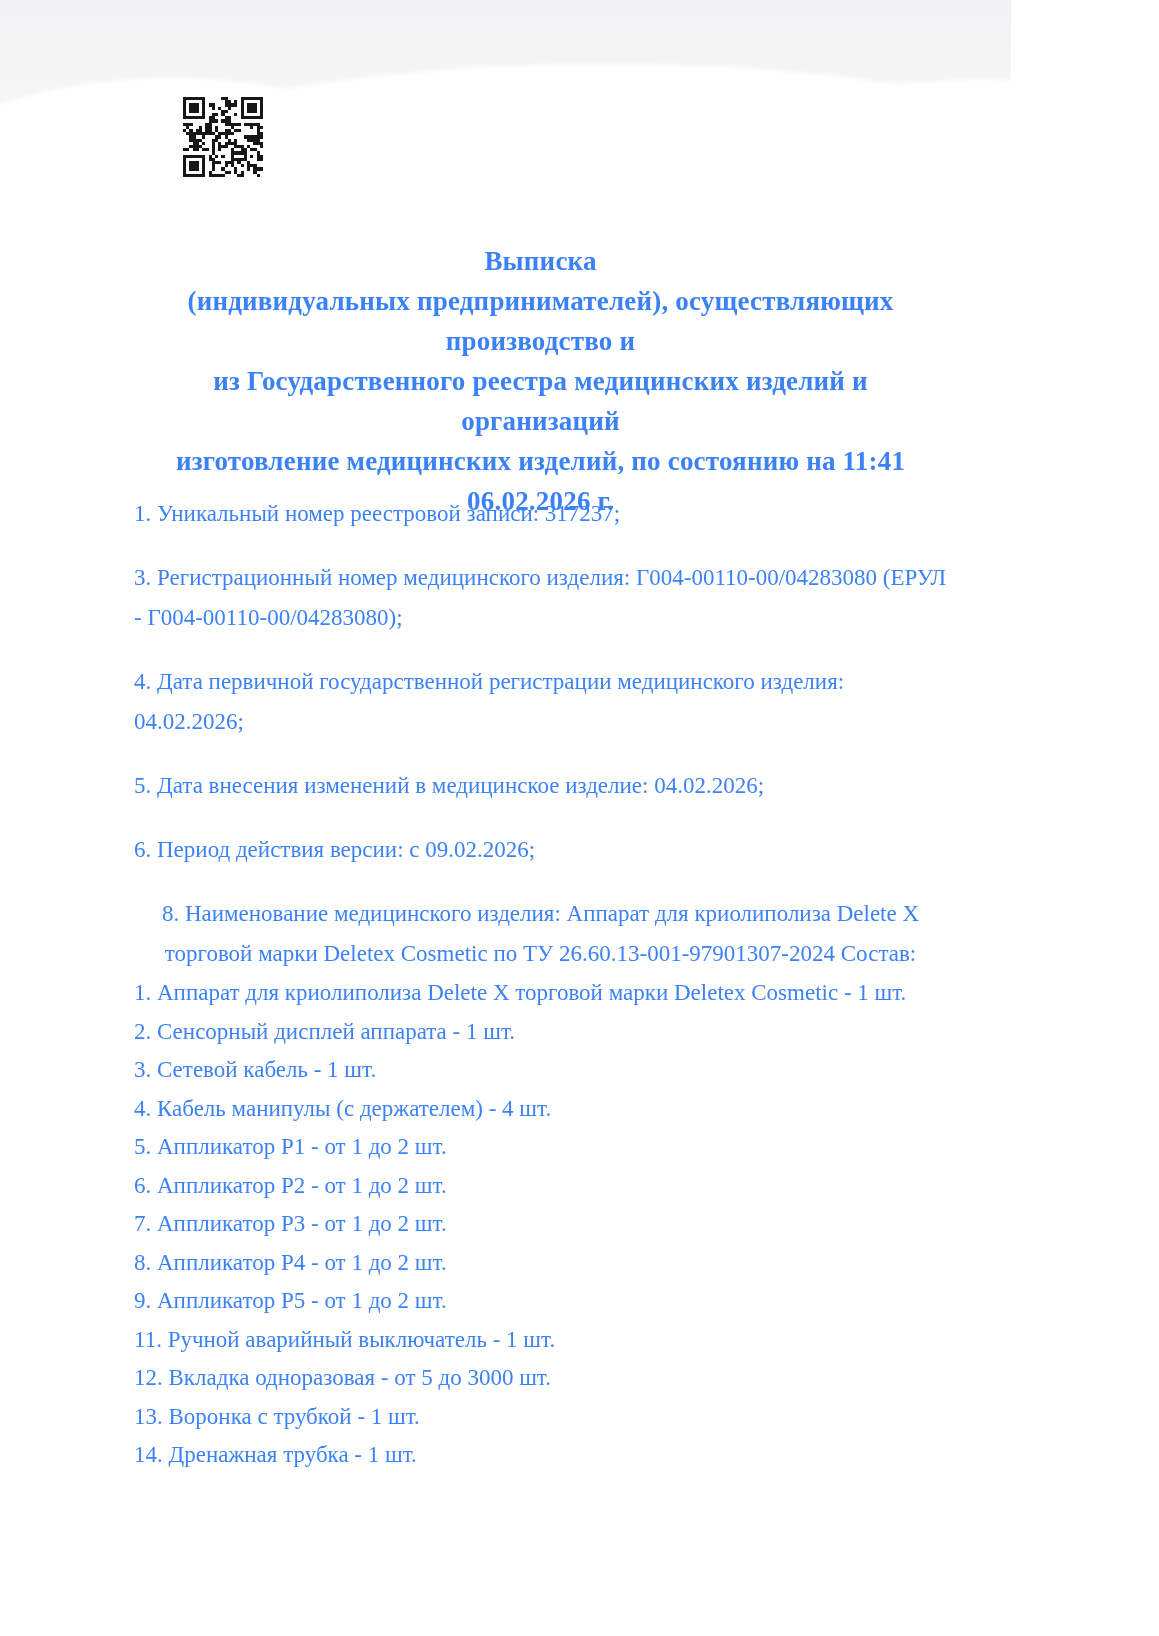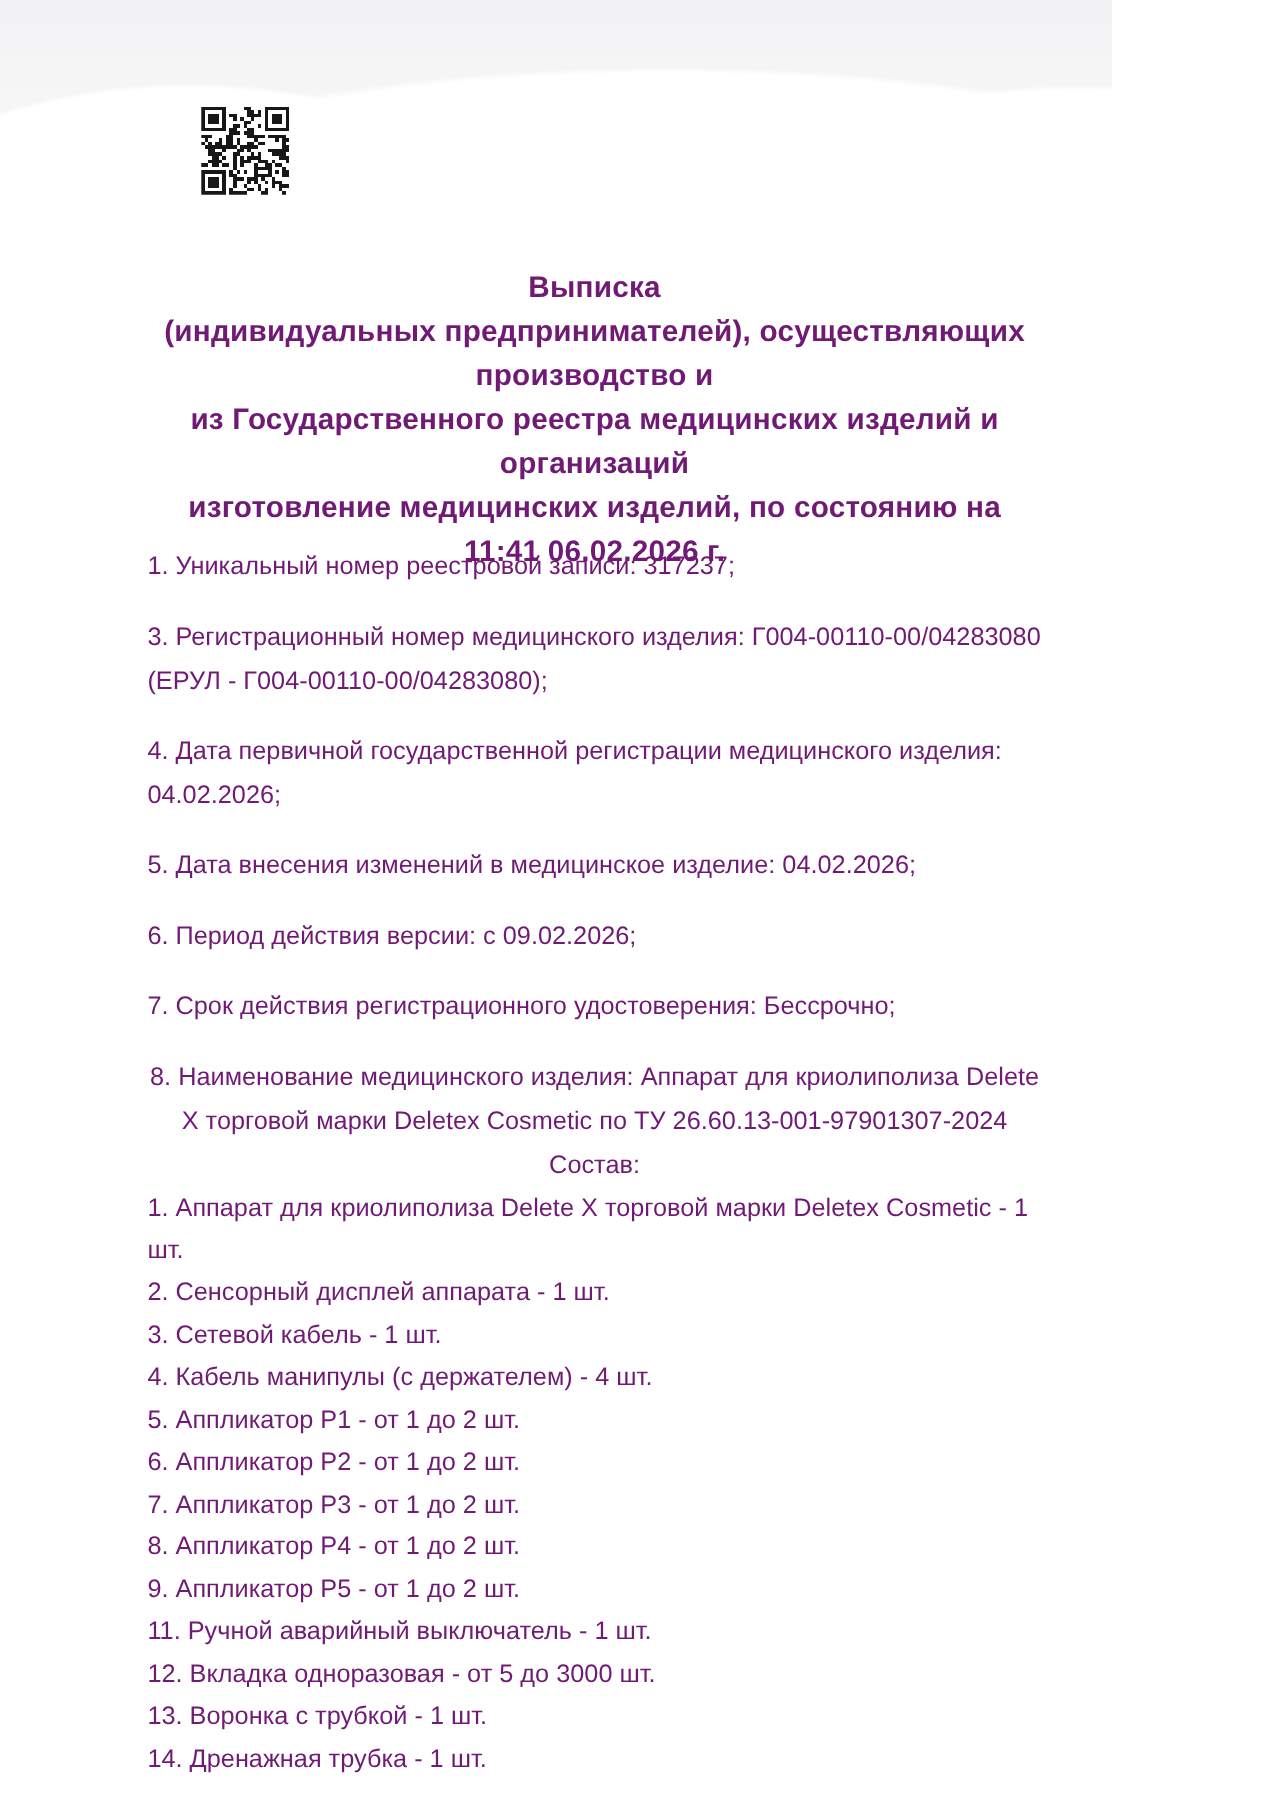--- a/index.html
+++ b/index.html
@@ -1,21 +1,21 @@
 <!DOCTYPE html>
 <html lang="ru"><head>
 <meta charset="utf-8">
 <style>
   html,body{margin:0;padding:0;background:#ffffff;}
   .page{
     position:relative;
     width:1011px;height:1636px;
     background:#ffffff;
-    color:#701a75;
-    font-family:Liberation Sans, sans-serif;
+    color:#3b82f6;
+    font-family:Liberation Serif, serif;
     overflow:hidden;
   }
   .top-shade{
     position:absolute;left:0;top:0;right:0;height:235px;
     background:
       radial-gradient(ellipse 430px 210px at 17% 225px, #ffffff 69%, rgba(255,255,255,0) 71%),
       radial-gradient(ellipse 920px 270px at 60% 250px, #ffffff 68%, rgba(255,255,255,0) 70%),
       radial-gradient(ellipse 430px 215px at 97% 230px, #ffffff 69%, rgba(255,255,255,0) 71%),
       linear-gradient(180deg, #f2f2f4 0%, #f8f8f9 55%, #ffffff 100%);
   }
@@ -277,21 +277,20 @@
     <div>изготовление медицинских изделий, по состоянию на 11:41 06.02.2026 г.</div>
   </h1>
 
 
   <div class="content">
     <p class="field">1. Уникальный номер реестровой записи: 317237;</p>
     <p class="field">3. Регистрационный номер медицинского изделия: Г004-00110-00/04283080 (ЕРУЛ - Г004-00110-00/04283080);</p>
     <p class="field">4. Дата первичной государственной регистрации медицинского изделия: 04.02.2026;</p>
     <p class="field">5. Дата внесения изменений в медицинское изделие: 04.02.2026;</p>
     <p class="field">6. Период действия версии: с 09.02.2026;</p>
-    <p class="field">7. Срок действия регистрационного удостоверения: Бессрочно;</p>
     <p class="field last">8. Наименование медицинского изделия: Аппарат для криолиполиза Delete X торговой марки Deletex Cosmetic по ТУ 26.60.13-001-97901307-2024 Состав:</p>
 
     <div class="comp">
       <div class="comp-line">1. Аппарат для криолиполиза Delete X торговой марки Deletex Cosmetic - 1 шт.</div>
       <div class="comp-line">2. Сенсорный дисплей аппарата - 1 шт.</div>
       <div class="comp-line">3. Сетевой кабель - 1 шт.</div>
       <div class="comp-line">4. Кабель манипулы (с держателем) - 4 шт.</div>
       <div class="comp-line">5. Аппликатор P1 - от 1 до 2 шт.</div>
       <div class="comp-line">6. Аппликатор P2 - от 1 до 2 шт.</div>
       <div class="comp-line">7. Аппликатор P3 - от 1 до 2 шт.</div>

